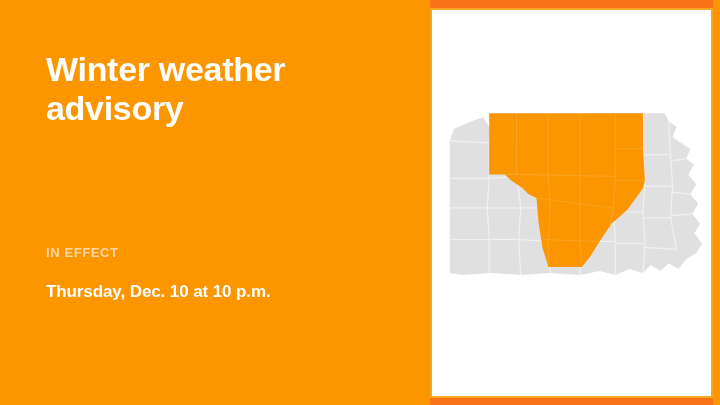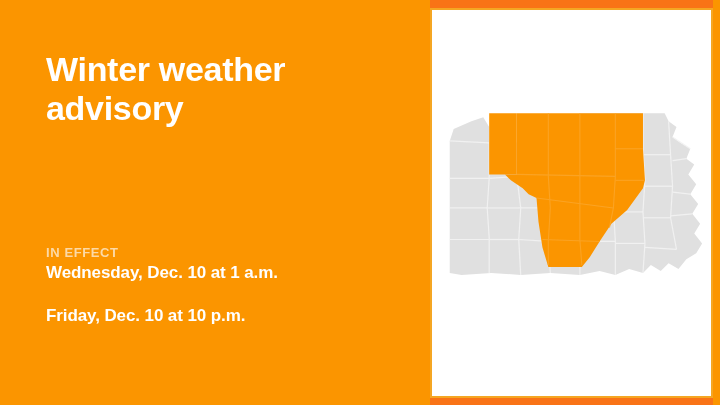--- a/index.html
+++ b/index.html
@@ -101,25 +101,24 @@
 <div id="screenshot">
 
   <div id="advisory-panel">
 
     <div id="advisory-title">Winter weather advisory</div>
 
     <div id="timing-block">
 
       <div class="timing-group">
         <div class="timing-label">IN EFFECT</div>
-        <div class="timing-value">Wednesday, Dec. 10 at 1 a.m.</div>
       </div>
 
       <div class="timing-group">
-        <div class="timing-value">Friday, Dec. 10 at 10 p.m.</div>
+        <div class="timing-value">Thursday, Dec. 10 at 10 p.m.</div>
       </div>
 
     </div>
   </div>
 
   <div id="map-card">
     <svg id="state-map-svg" viewBox="0 0 283 390" preserveAspectRatio="xMidYMid meet">
 
       <g>
         <path fill="#E0E0E0" d="M18,132

